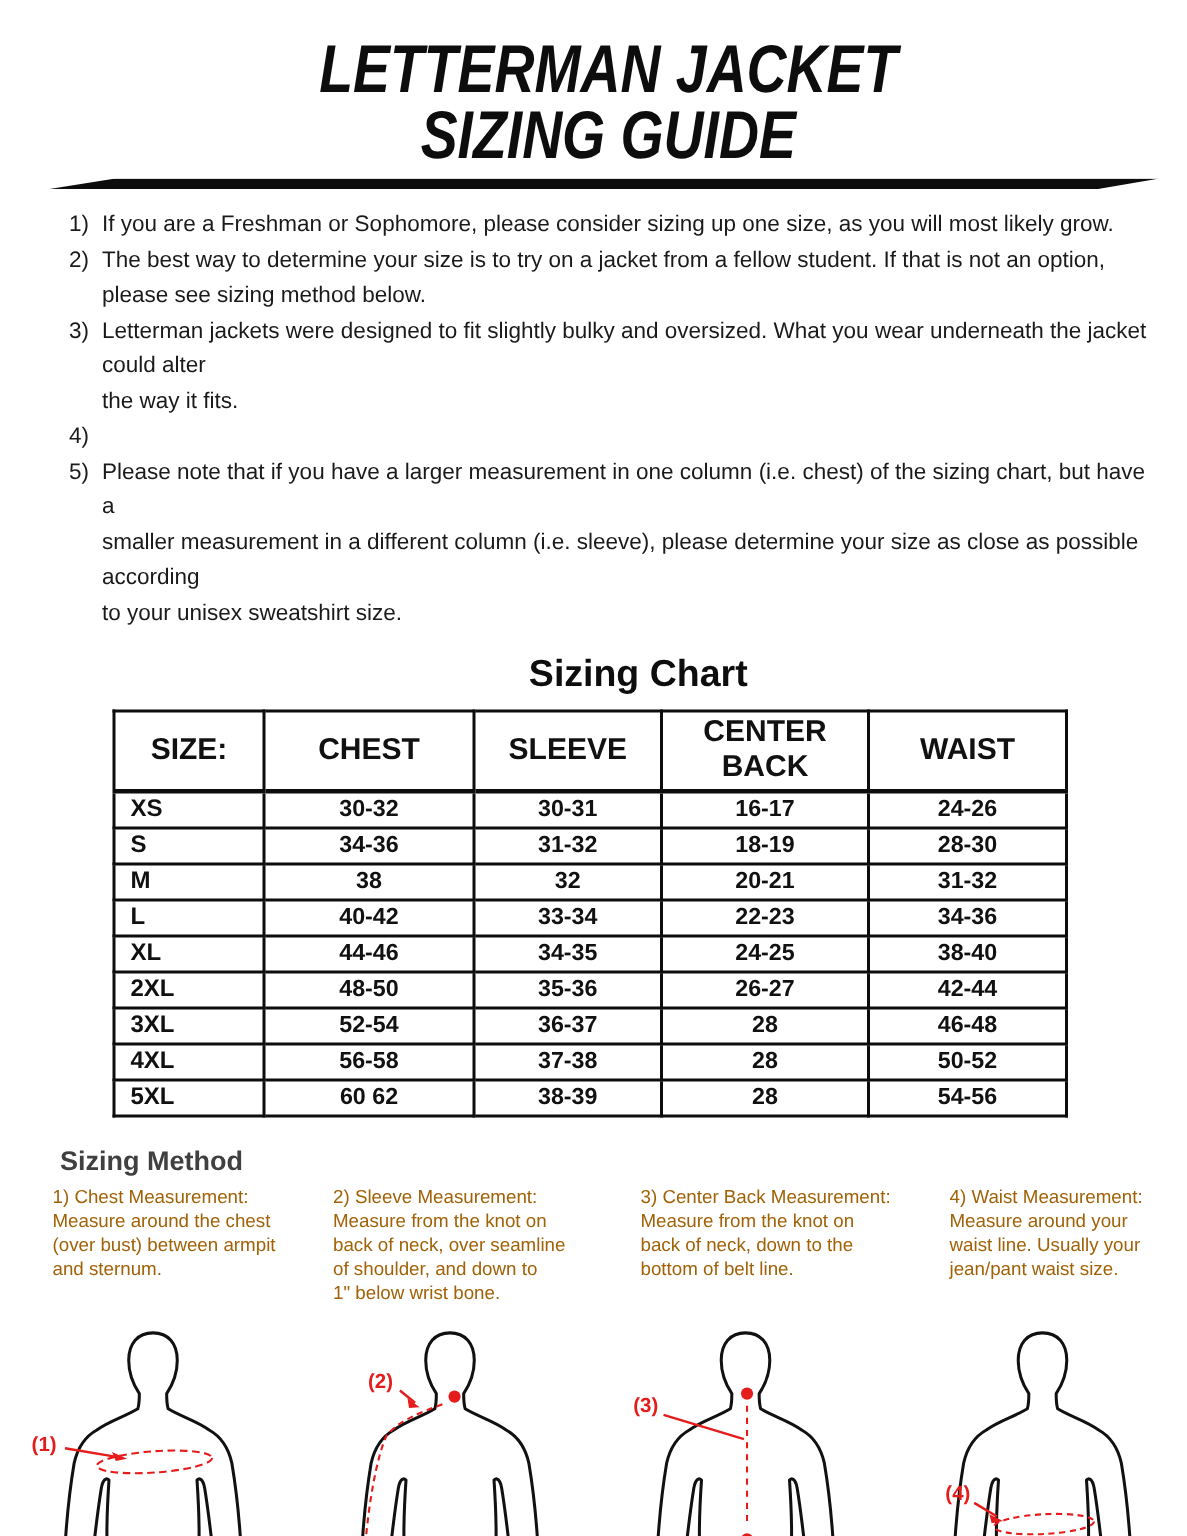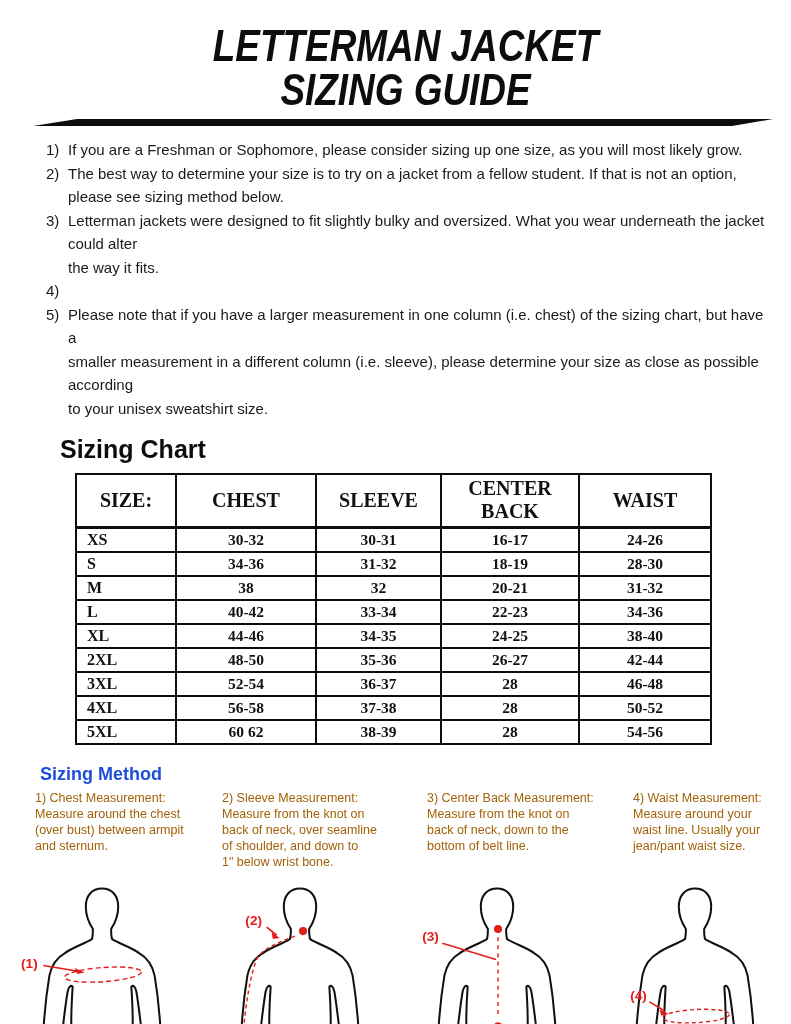--- a/index.html
+++ b/index.html
@@ -29,44 +29,44 @@
     clip-path: polygon(77px 0, 773px 0, 732px 100%, 33px 100%);
   }
 
   
   .notes { margin: 12px 20px 0 46px; font-size: 15px; line-height: 23.5px; color: #1a1a1a; }
   .note-item { display: flex; }
   .note-num { width: 22px; flex: 0 0 22px; }
   .note-text { white-space: pre-line; }
 
   
-  .chart-heading { margin: 15px 0 0 60px; font-size: 25px; font-weight: bold; color: #0d0d0d; }
+  .chart-heading { margin: 15px 0 0 60px; font-size: 25px; font-weight: bold; color: #0d0d0d; text-align: center; }
   table.sizing-table {
     margin: 9px 0 0 75px; border-collapse: collapse;
-    width: 635px; table-layout: fixed; font-family: Liberation Serif, serif;
+    width: 635px; table-layout: fixed;
   }
   .sizing-table th, .sizing-table td { border: 2px solid #0d0d0d; }
   .sizing-table th {
     font-size: 20px; font-weight: bold; text-align: center;
     padding: 2px 0 3px; border-bottom-width: 3px;
     transform: none;
   }
   .sizing-table td {
     font-size: 15.5px; font-weight: bold; text-align: center;
     padding: 2px 12px;
   }
   .sizing-table td:first-child { text-align: left; padding-left: 10px; font-size: 16px; }
   .col-size  { width: 100px; }
   .col-chest { width: 140px; }
   .col-sleeve{ width: 125px; }
   .col-back  { width: 138px; }
   .col-waist { width: 132px; }
 
   
-  .method-heading { margin: 19px 0 0 40px; font-size: 18px; font-weight: bold; color: #1d4ed8; }
+  .method-heading { margin: 19px 0 0 40px; font-size: 18px; font-weight: bold; color: #404040; }
   .method-grid {
     margin: 5px 0 0 35px;
     display: grid; grid-template-columns: 187px 205px 206px 1fr;
   }
   .method-item { font-size: 12.5px; line-height: 16px; white-space: pre-line; color: #a16207; }
 
   
   .figures-grid {
     margin-top: 8px;
     display: grid; grid-template-columns: 204px 191px 204px 1fr;

